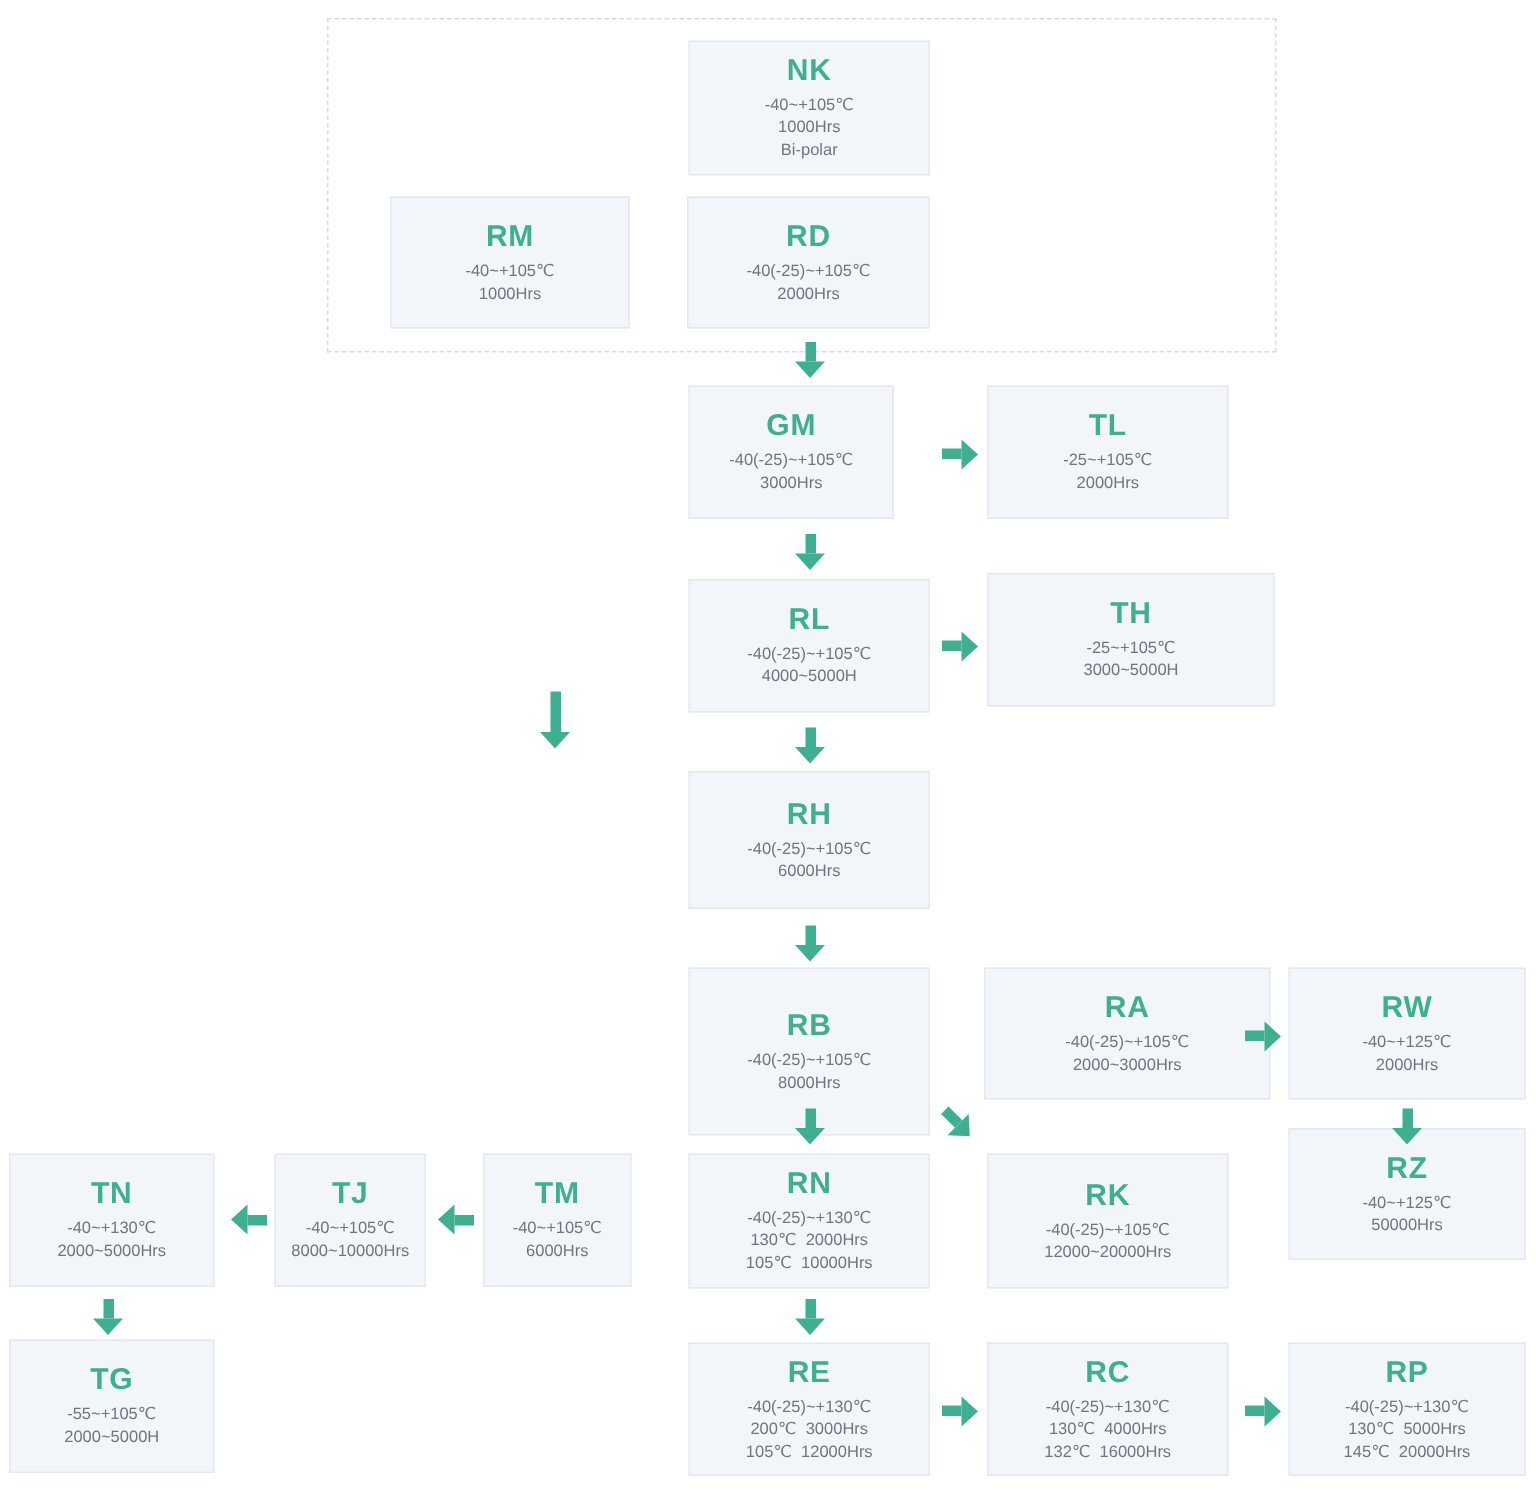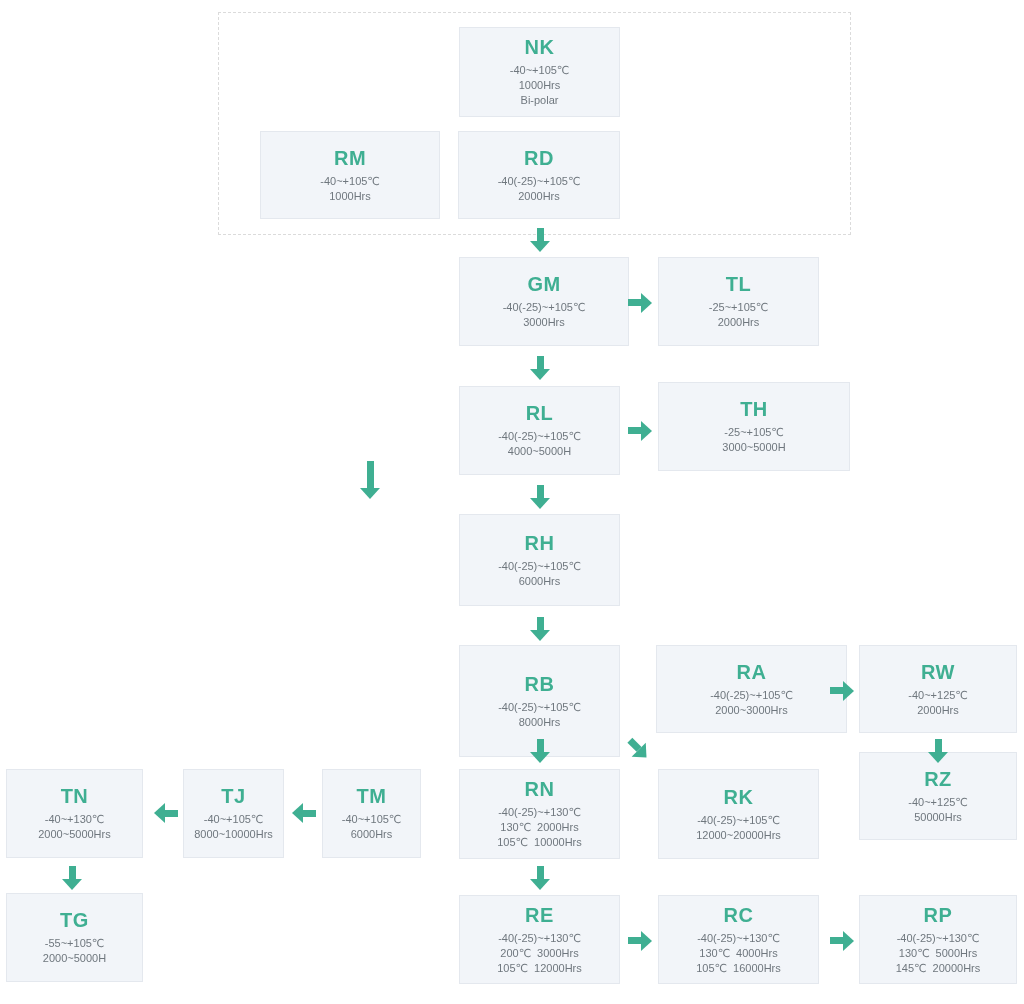--- a/index.html
+++ b/index.html
@@ -32,33 +32,33 @@
 
   <div class="dotted-group"></div>
 
   <div class="node" style="left:459px;top:27px;width:161px;height:90px">
     <div class="nt">NK</div>
     <div class="nl">-40~+105℃</div>
     <div class="nl">1000Hrs</div>
     <div class="nl">Bi-polar</div>
   </div>
 
-  <div class="node" style="left:260px;top:131px;width:180px;height:88px">
+  <div class="node" style="left:260px;top:131px;width:160px;height:88px">
     <div class="nt">RM</div>
     <div class="nl">-40~+105℃</div>
     <div class="nl">1000Hrs</div>
   </div>
 
   <div class="node" style="left:458px;top:131px;width:162px;height:88px">
     <div class="nt">RD</div>
     <div class="nl">-40(-25)~+105℃</div>
     <div class="nl">2000Hrs</div>
   </div>
 
-  <div class="node" style="left:459px;top:257px;width:170px;height:89px">
+  <div class="node" style="left:459px;top:257px;width:137px;height:89px">
     <div class="nt">GM</div>
     <div class="nl">-40(-25)~+105℃</div>
     <div class="nl">3000Hrs</div>
   </div>
 
   <div class="node" style="left:658px;top:257px;width:161px;height:89px">
     <div class="nt">TL</div>
     <div class="nl">-25~+105℃</div>
     <div class="nl">2000Hrs</div>
   </div>
@@ -146,21 +146,21 @@
     <div class="nt">RE</div>
     <div class="nl">-40(-25)~+130℃</div>
     <div class="nl">200℃  3000Hrs</div>
     <div class="nl">105℃  12000Hrs</div>
   </div>
 
   <div class="node" style="left:658px;top:895px;width:161px;height:89px">
     <div class="nt">RC</div>
     <div class="nl">-40(-25)~+130℃</div>
     <div class="nl">130℃  4000Hrs</div>
-    <div class="nl">105℃  16000Hrs</div>
+    <div class="nl">132℃  16000Hrs</div>
   </div>
 
   <div class="node" style="left:859px;top:895px;width:158px;height:89px">
     <div class="nt">RP</div>
     <div class="nl">-40(-25)~+130℃</div>
     <div class="nl">130℃  5000Hrs</div>
     <div class="nl">145℃  20000Hrs</div>
   </div>
 
   <div class="arr" style="left:530px;top:228px">

